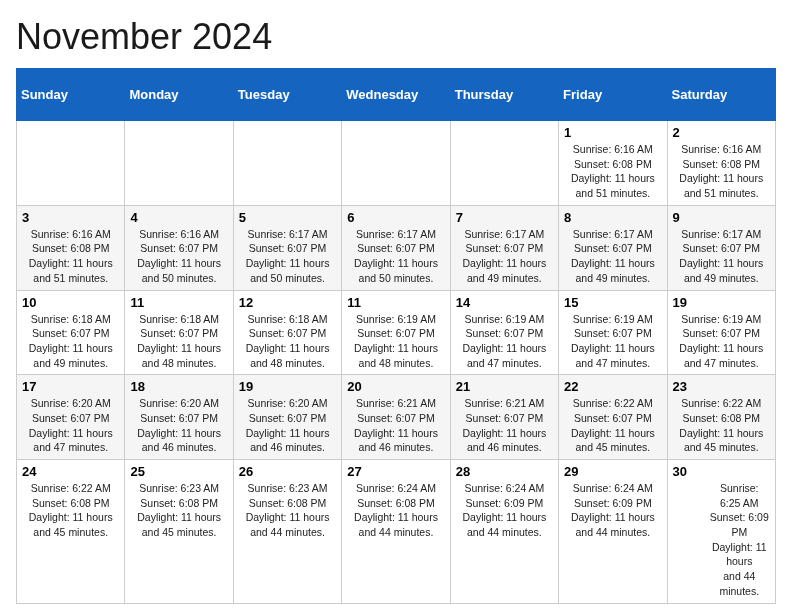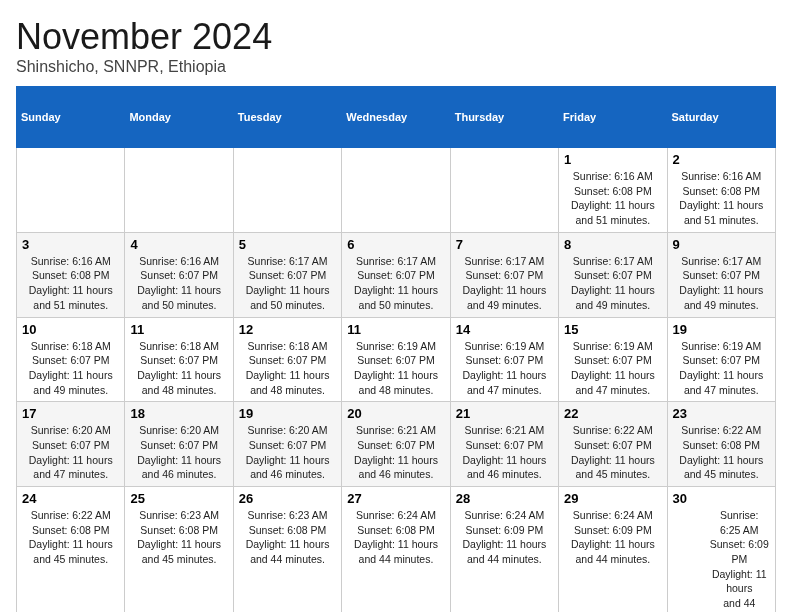--- a/index.html
+++ b/index.html
@@ -20,42 +20,42 @@
       width: 32px;
       height: 18px;
       margin-top: 2px;
     }
     .logo-wrapper {
       display: flex;
       align-items: center;
       gap: 4px;
     }
     .title-block {
-      text-align: left;
+      text-align: center;
     }
     .month-title {
       font-size: 36px;
       font-weight: normal;
       color: #1a1a1a;
     }
     .location {
       font-size: 16px;
       color: #444;
     }
     .calendar {
       width: 100%;
       border-collapse: collapse;
       font-size: 11px;
     }
     .calendar thead tr th {
       background: #1565c0;
       color: #fff;
-      padding: 24px 4px;
+      padding: 18px 4px;
       text-align: left;
-      font-size: 11px;
+      font-size: 13px;
       font-weight: bold;
       border: 1px solid #1565c0;
     }
     .calendar tbody tr td {
       vertical-align: top;
       border: 1px solid #ccc;
       padding: 4px 5px;
       width: 14.28%;
       min-height: 80px;
       background: #fff;
@@ -78,21 +78,20 @@
     .empty-cell {
       background: #fff !important;
     }
   </style>
 </head>
 <body>
 
 <div class="header">
   <div class="title-block">
     <div class="month-title">November 2024</div>
-    <div class="location">Shinshicho, SNNPR, Ethiopia</div>
   </div>
 </div>
 
 <table class="calendar">
   <thead>
     <tr id="header-row">
         <th>Sunday</th>
         <th>Monday</th>
         <th>Tuesday</th>
         <th>Wednesday</th>

